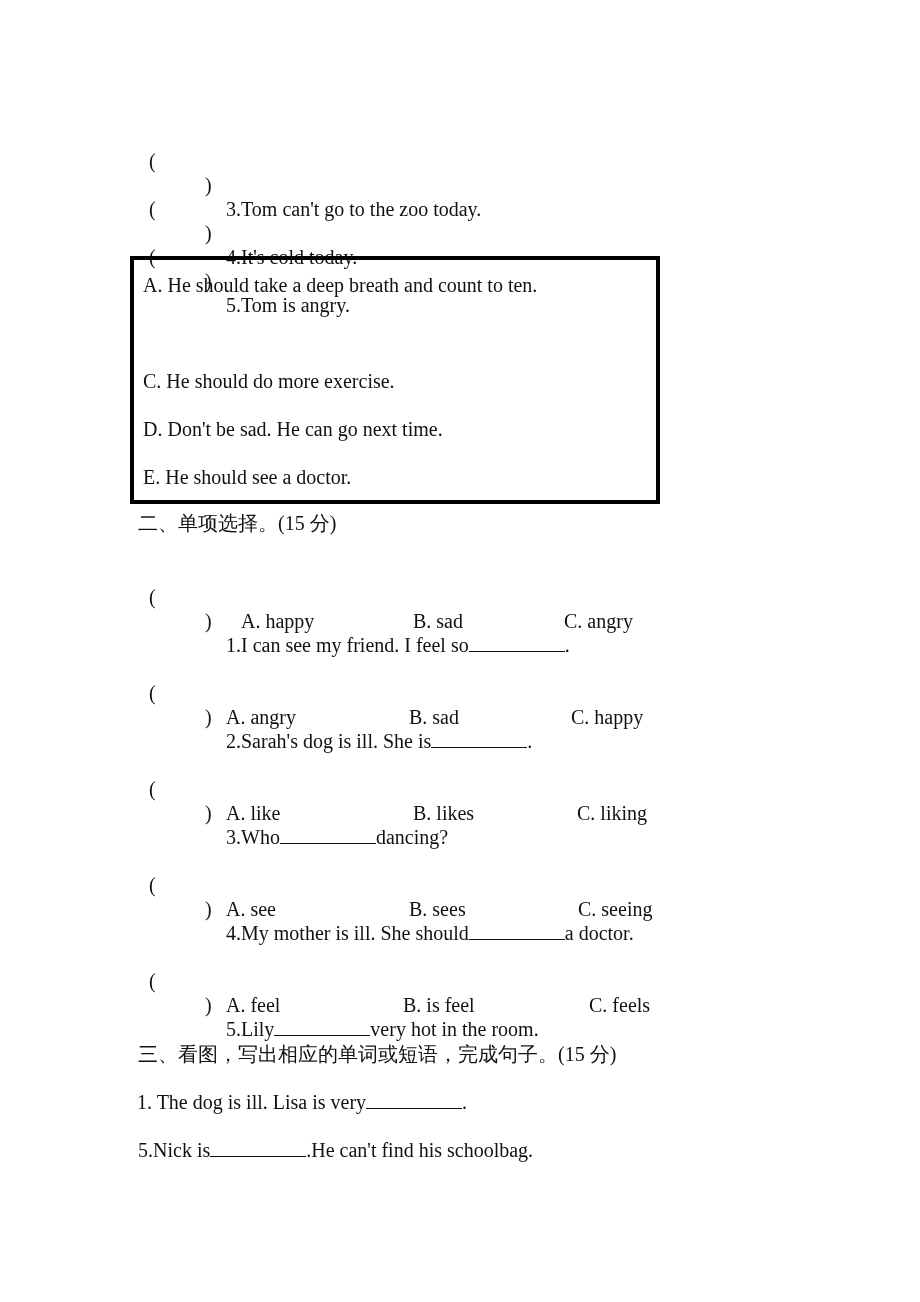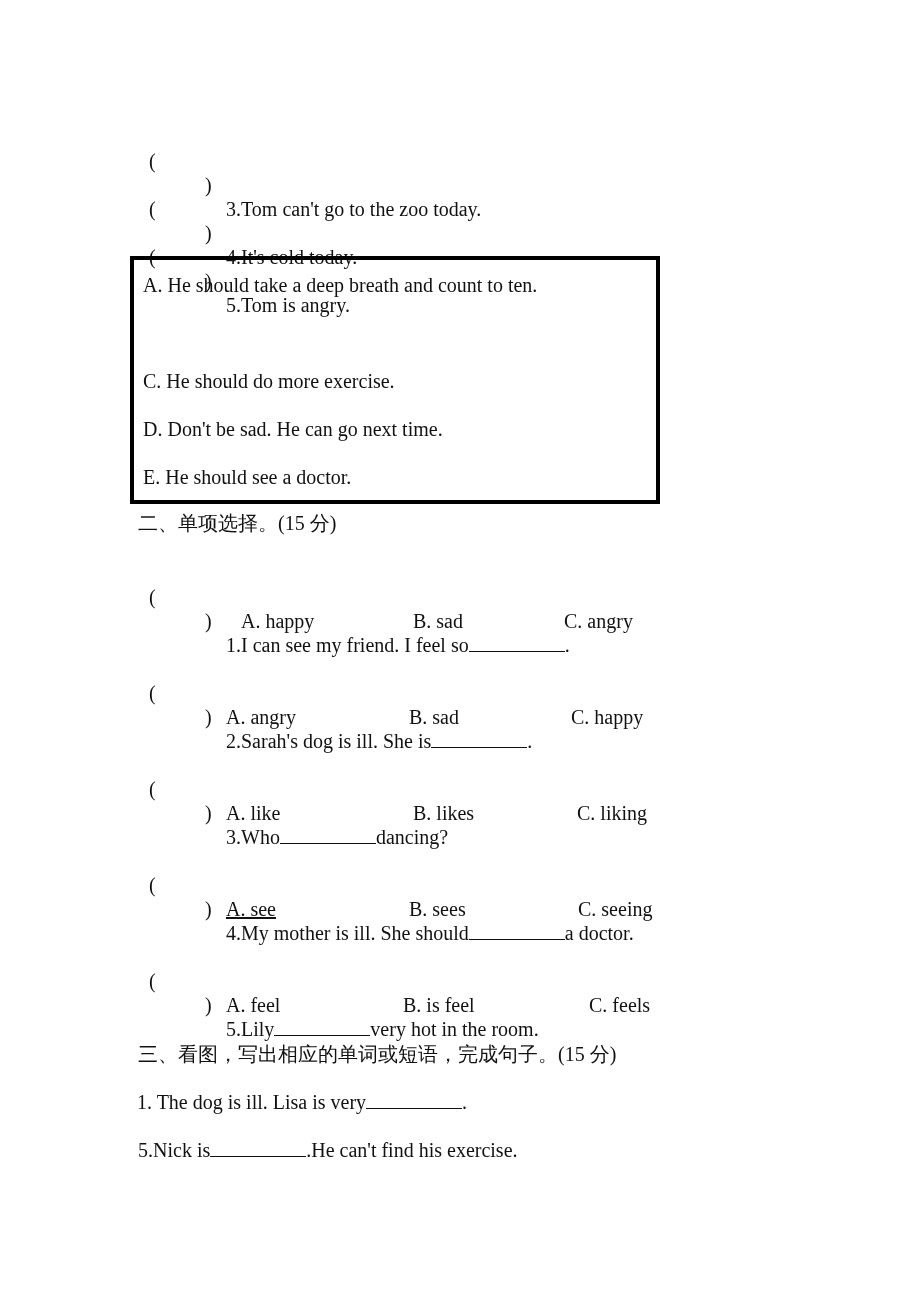--- a/index.html
+++ b/index.html
@@ -74,30 +74,30 @@
 </div>
 <div class="choice" style="top:801px;left:226px;">A. like</div>
 <div class="choice" style="top:801px;left:413px;">B. likes</div>
 <div class="choice" style="top:801px;left:577px;">C. liking</div>
 
 <div class="line" style="top:849px;left:0;width:920px;">
   <span class="paren-open">(</span>
   <span class="paren-close">)</span>
   <span class="q-text"><span>4.My mother is ill. She should</span><span class="blank"></span><span>a doctor.</span></span>
 </div>
-<div class="choice" style="top:897px;left:226px;text-decoration:underline;">A. see</div>
+<div class="choice" style="top:897px;left:226px;">A. see</div>
 <div class="choice" style="top:897px;left:409px;">B. sees</div>
 <div class="choice" style="top:897px;left:578px;">C. seeing</div>
 
 <div class="line" style="top:945px;left:0;width:920px;">
   <span class="paren-open">(</span>
   <span class="paren-close">)</span>
   <span class="q-text"><span>5.Lily</span><span class="blank"></span><span>very hot in the room.</span></span>
 </div>
 <div class="choice" style="top:993px;left:226px;text-align:right;">A. feel</div>
 <div class="choice" style="top:993px;left:403px;">B. is feel</div>
 <div class="choice" style="top:993px;left:589px;">C. feels</div>
 
 <div class="heading" style="top:1042px;">三、看图，写出相应的单词或短语，完成句子。(15 分)</div>
 
 <div class="line" style="top:1090px;left:137px;"><span>1. The dog is ill. Lisa is very</span><span class="blank"></span><span>.</span></div>
 
-<div class="line" style="top:1138px;left:138px;"><span>5.Nick is</span><span class="blank"></span><span>.He can't find his exercise.</span></div>
+<div class="line" style="top:1138px;left:138px;"><span>5.Nick is</span><span class="blank"></span><span>.He can't find his schoolbag.</span></div>
 
 </body></html>

